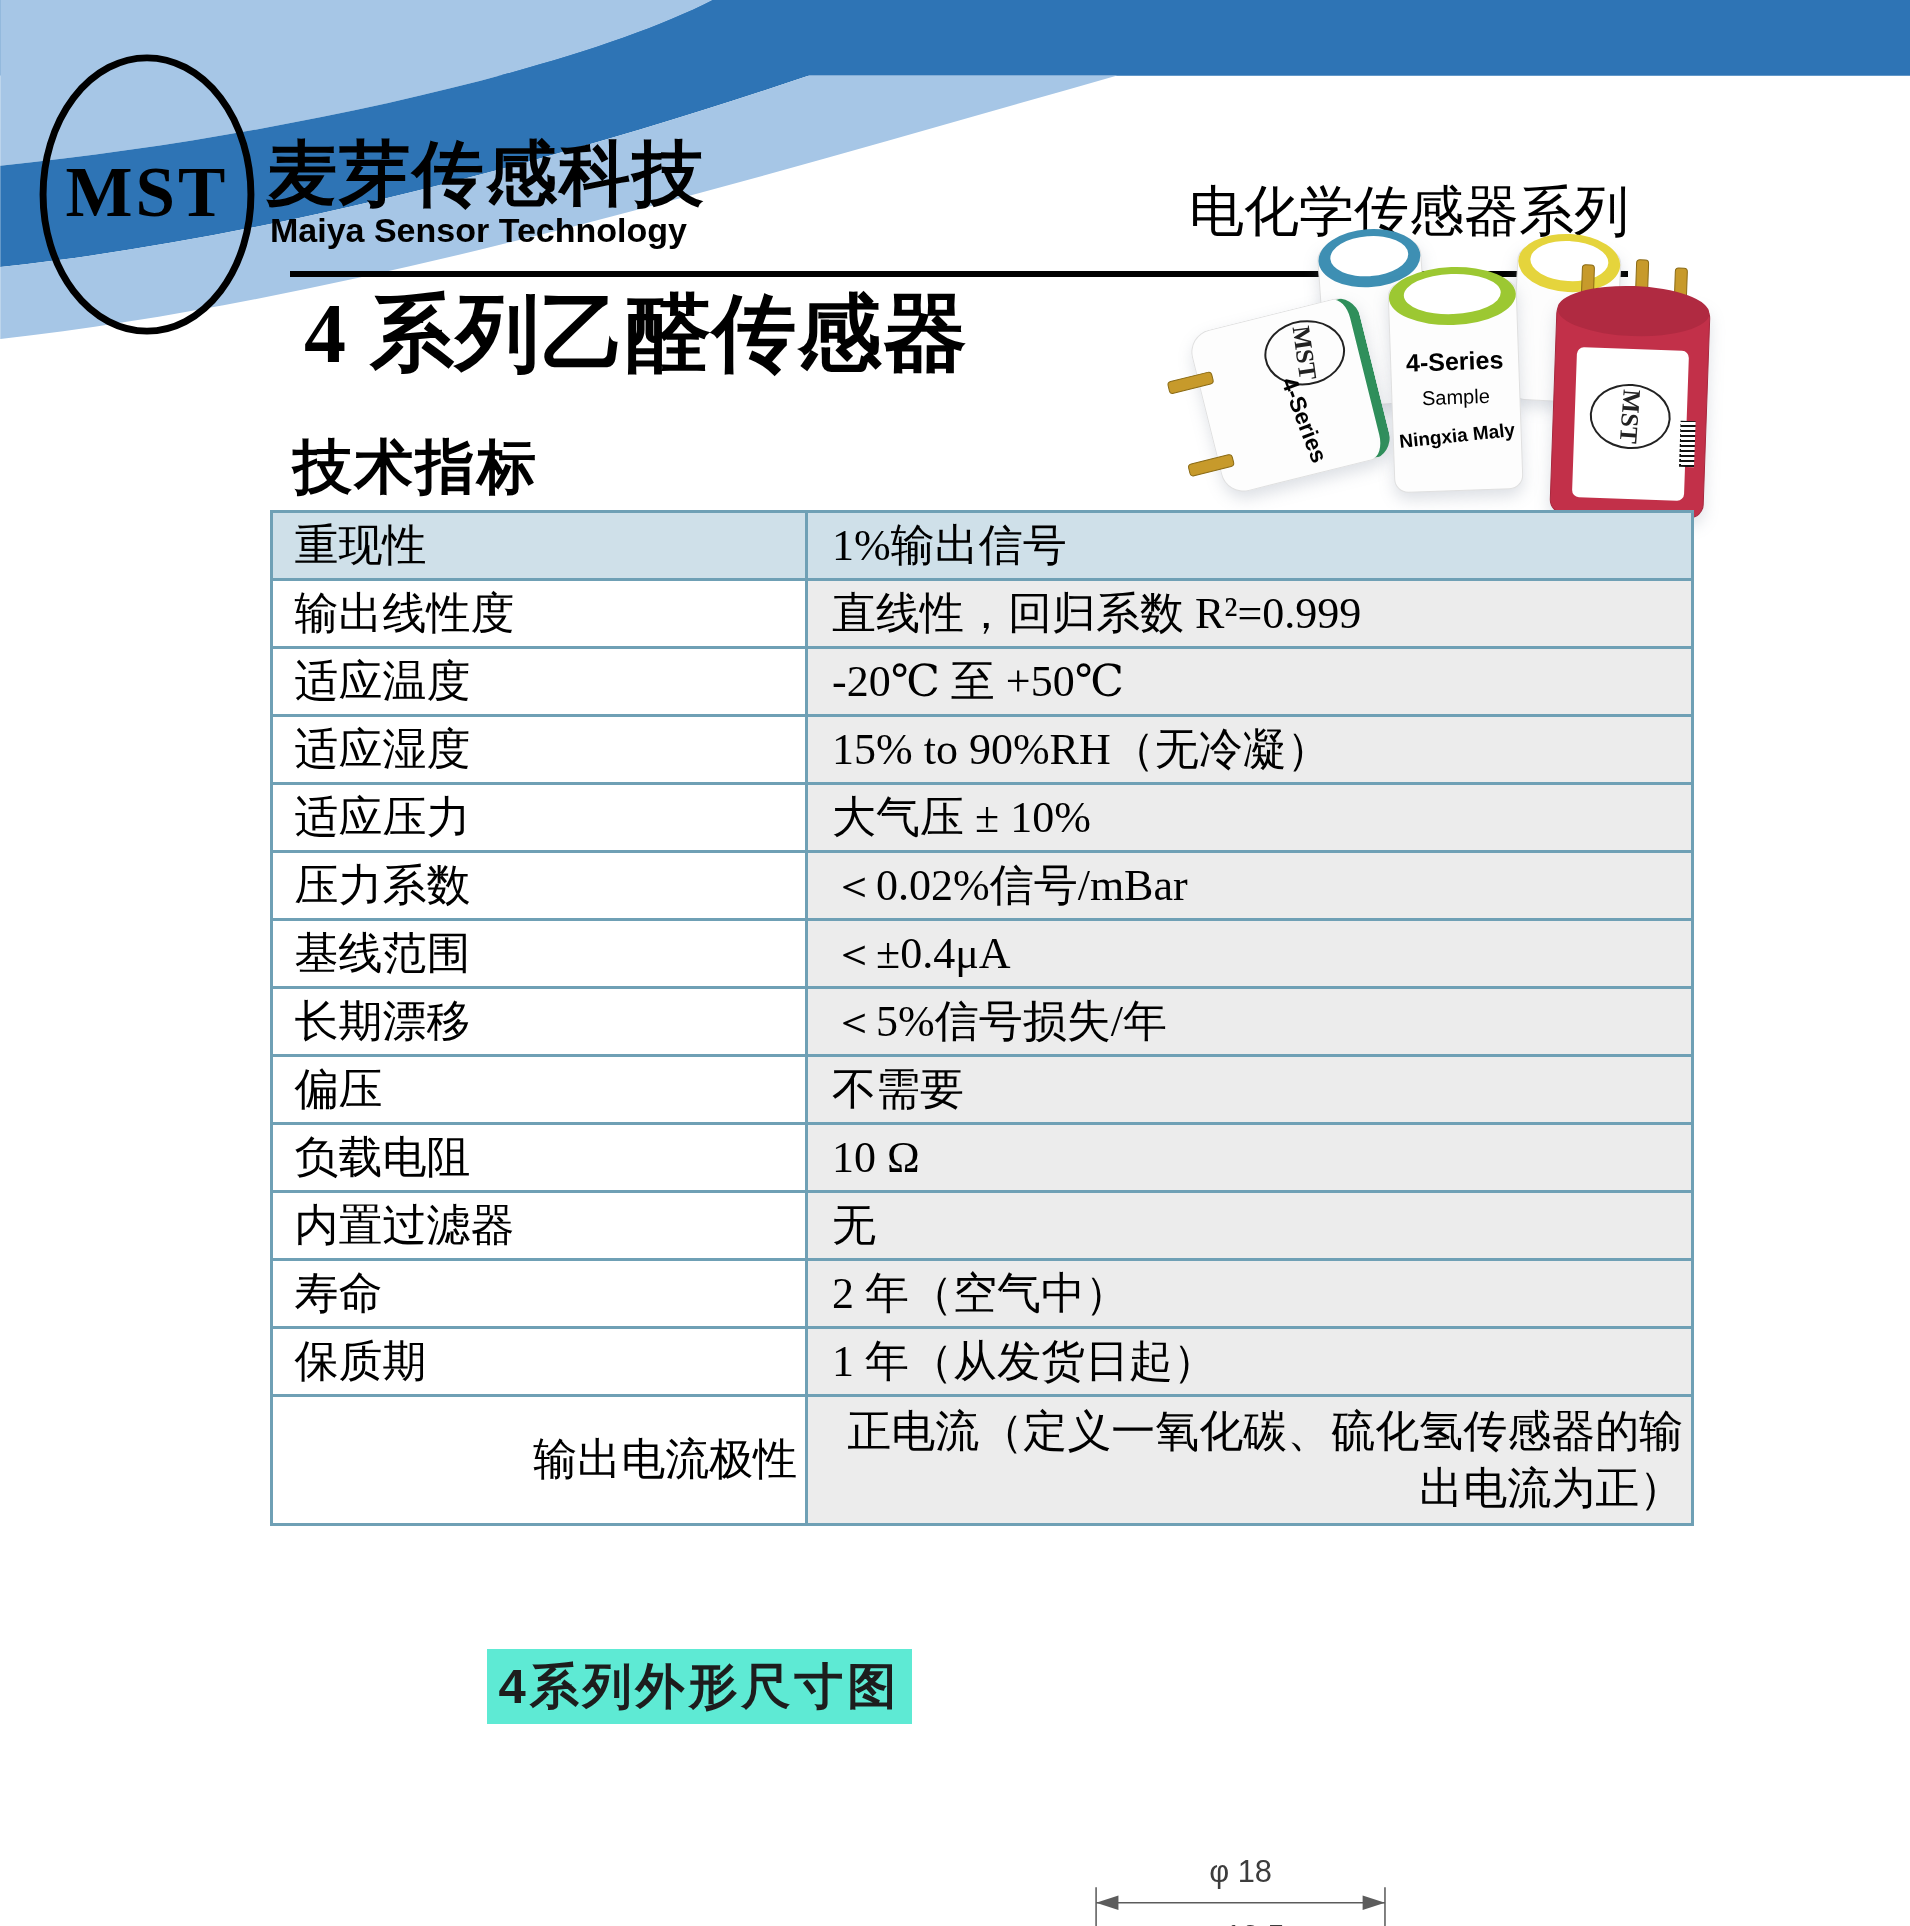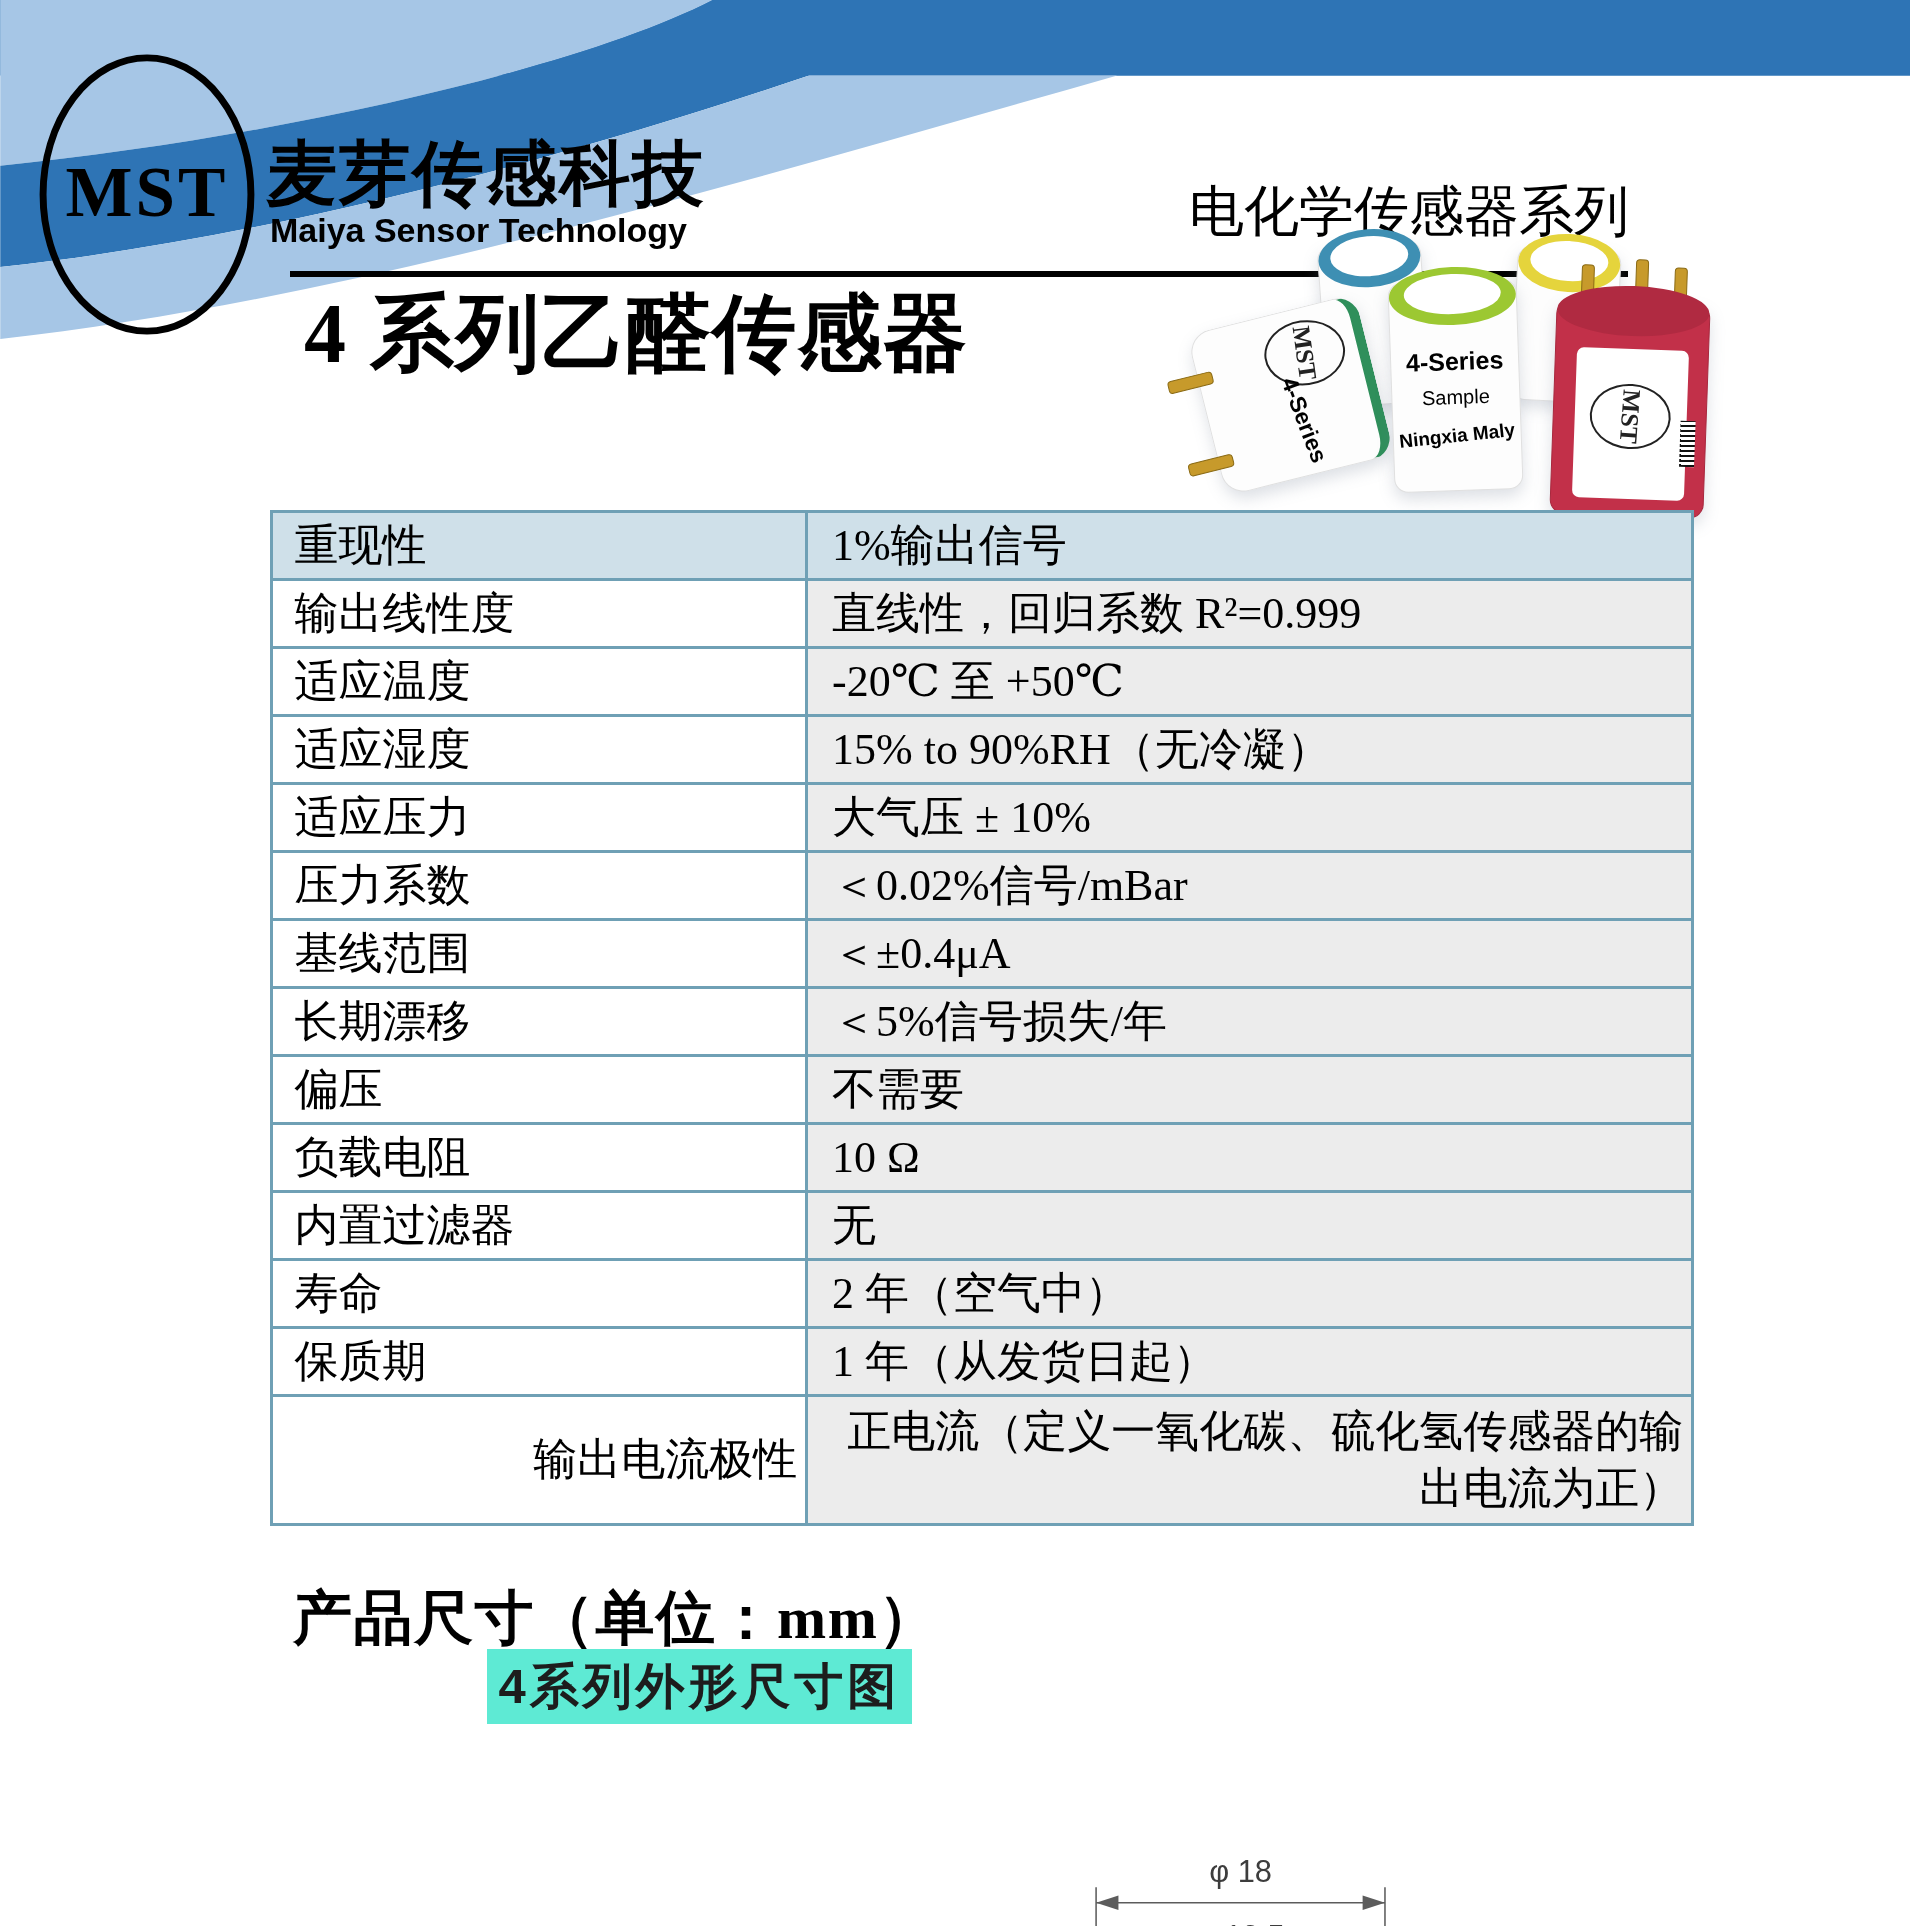--- a/index.html
+++ b/index.html
@@ -135,20 +135,21 @@
       <div class="pin" style="left:77px;top:-44px;"></div>
       <div class="pin" style="left:116px;top:-37px;"></div>
       <div style="left:0;top:-17.3px;width:100%;height:50px;border-radius:50%;background:#b02a41;"></div>
       <div style="left:21px;top:46px;width:112px;height:150px;background:#fff;border-radius:7px;"></div>
       <div class="mst-oval" style="left:44px;top:73px;transform:rotate(92deg);">MST</div>
       <div style="left:127px;top:116px;width:15.4px;height:46px;background:repeating-linear-gradient(0deg,#111 0 2.3px,#fff 2.3px 5px);"></div>
     </div>
   </div>
 
   <div class="abs doc-title">4 系列乙醛传感器</div>
+  <div class="abs h-specs">技术指标</div>
 
   <table class="abs spec-table">
     <colgroup>
         <col class="c1">
         <col>
       </colgroup>
     <tbody>
       <tr class="hdr">
         <td>重现性</td>
         <td class="val">1%输出信号</td>
@@ -201,21 +202,20 @@
         <td>保质期</td>
         <td class="val">1 年（从发货日起）</td>
       </tr>
       <tr class="tall">
         <td>输出电流极性</td>
         <td class="val">正电流（定义一氧化碳、硫化氢传感器的输出电流为正）</td>
       </tr>
     </tbody>
   </table>
 
-  <div class="abs h-dims">产品尺寸（单位：mm）</div>
   <div class="abs drawing-caption">4系列外形尺寸图</div>
 
   <svg class="abs" style="left:0;top:0" width="1911" height="2702" viewBox="0 0 4960 7015" font-family="Liberation Sans, DejaVu Sans, sans-serif">
     <g stroke="#5c5c5c" stroke-width="4" fill="none">
 
       <rect x="1340" y="5562" width="700" height="551" fill="#bdbdbd" stroke="#4c4c4c" stroke-width="8"></rect>
       <line x1="1340" y1="6090" x2="2040" y2="6090"></line>
 
       <g fill="#e3e3e3" stroke="#777">
         <rect x="1454" y="6113" width="52" height="137"></rect>

